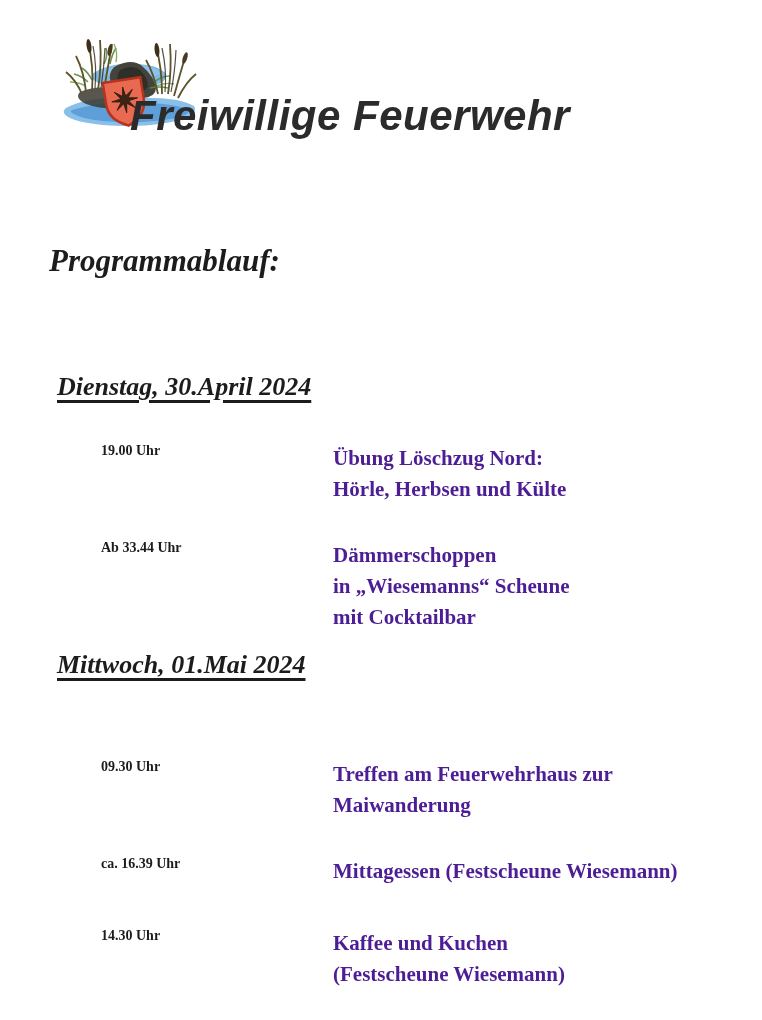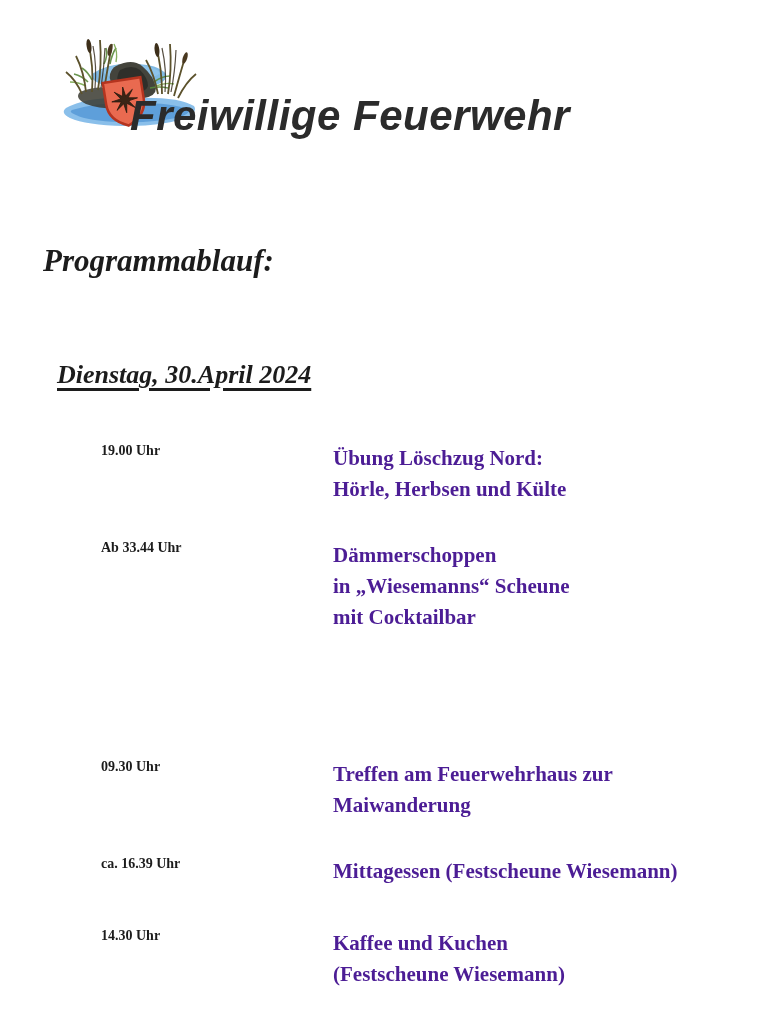--- a/index.html
+++ b/index.html
@@ -32,21 +32,21 @@
     font-family: "Liberation Sans", sans-serif;
     font-weight: bold;
     font-style: italic;
     font-size: 42px;
     line-height: 48px;
     letter-spacing: 0.5px;
     color: #2b2b2b;
   }
   .program-heading {
     position: absolute;
-    left: 43px;
+    left: 49px;
     top: 243px;
     font-weight: bold;
     font-style: italic;
     font-size: 31px;
     color: #1c1c1c;
   }
   .day-heading {
     position: absolute;
     left: 57px;
     font-weight: bold;
@@ -151,35 +151,36 @@
           <polygon points="13,0 3.7,1.53 9.19,9.19 1.53,3.7 0,13 -1.53,3.7 -9.19,9.19 -3.7,1.53 -13,0 -3.7,-1.53 -9.19,-9.19 -1.53,-3.7 0,-13 1.53,-3.7 9.19,-9.19 3.7,-1.53" fill="#3a2516" stroke="#2a1a0e" stroke-width="0.8"></polygon>
         </g>
       </g>
     </svg>
   </div>
 
   <h1 class="title"><span>Freiwillige Feuerwehr</span><br></h1>
 
   <div class="program-heading">Programmablauf:</div>
 
-  <div class="day-heading" style="top:360px">Dienstag, 30.April 2024</div>
+  <div class="day-heading" style="top:372px">Dienstag, 30.April 2024</div>
 
   <div class="entry" style="top:443px">
     <span class="time">19.00 Uhr</span>
     <span class="desc">Übung Löschzug Nord:
 Hörle, Herbsen und Külte</span>
   </div>
 
   <div class="entry" style="top:540px">
     <span class="time">Ab 33.44 Uhr</span>
     <span class="desc">Dämmerschoppen
 in „Wiesemanns“ Scheune
 mit Cocktailbar</span>
   </div>
 
+  <div class="day-heading" style="top:650px">Mittwoch, 01.Mai 2024</div>
 
   <div class="entry" style="top:759px">
     <span class="time">09.30 Uhr</span>
     <span class="desc">Treffen am Feuerwehrhaus zur
 Maiwanderung</span>
   </div>
 
   <div class="entry" style="top:856px">
     <span class="time">ca. 16.39 Uhr</span>
     <span class="desc">Mittagessen (Festscheune Wiesemann)</span>

